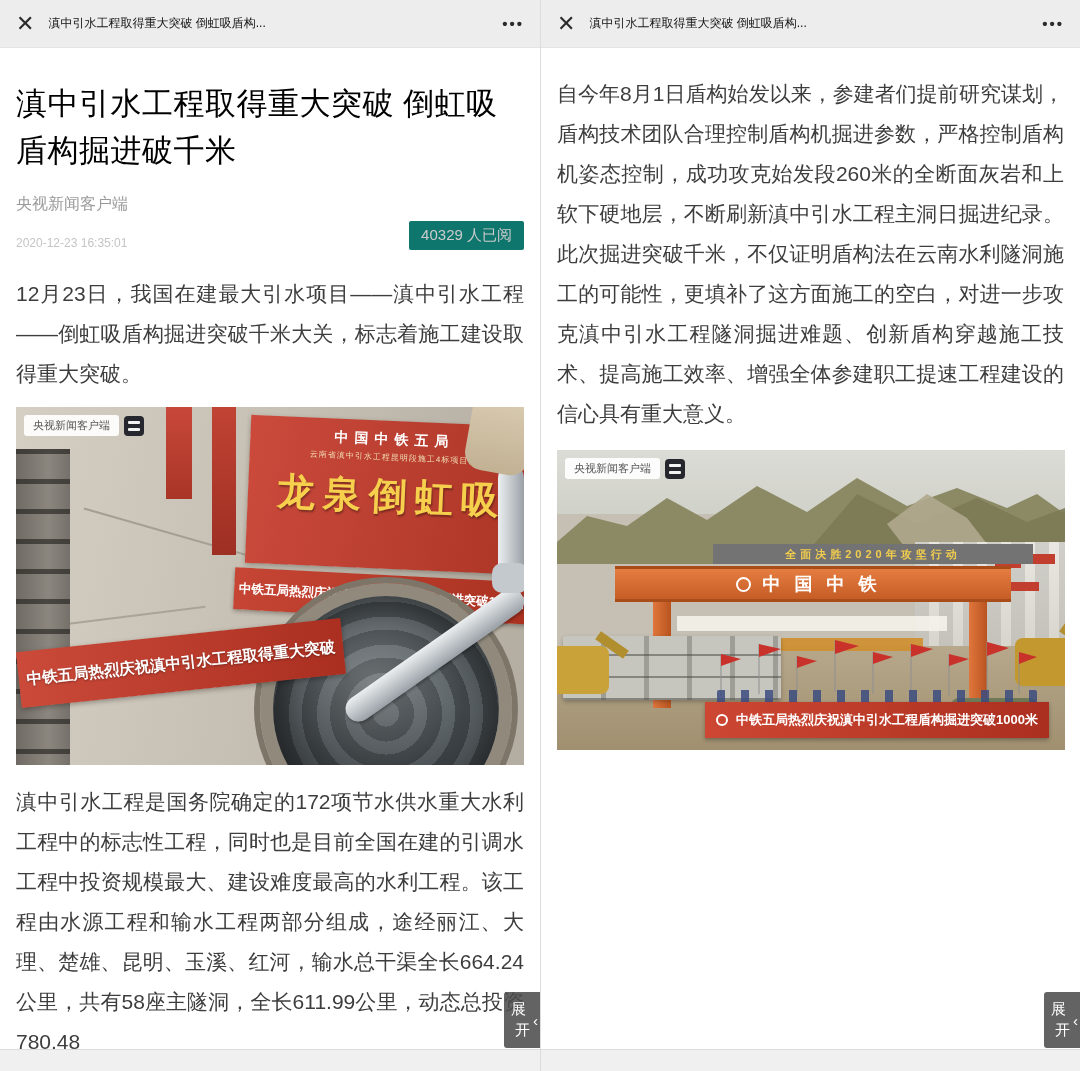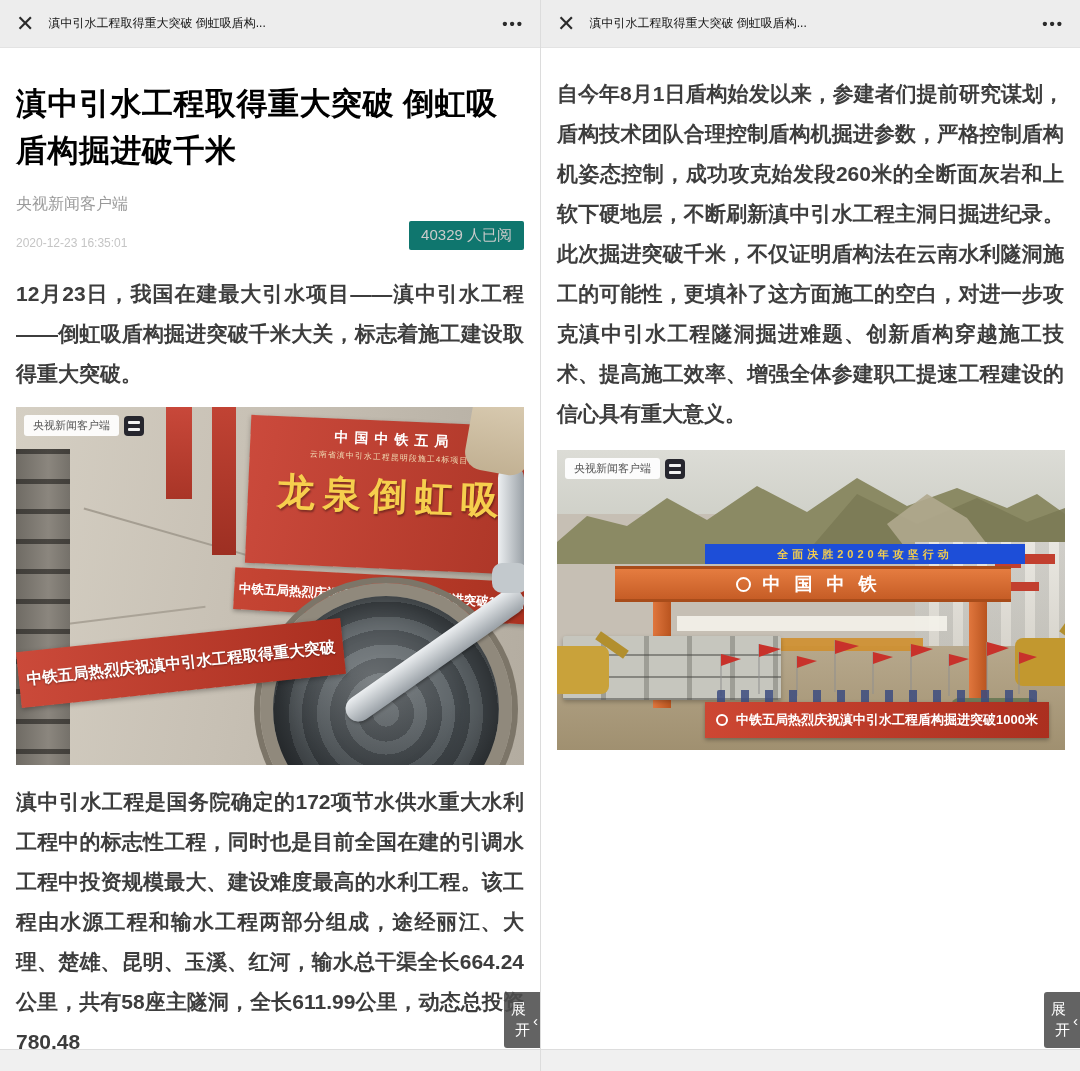--- a/index.html
+++ b/index.html
@@ -17,28 +17,28 @@
     display:flex; align-items:center; padding:0 16px;
   }
   .close-btn { font-size:22px; color:#2b2b2b; margin-right:14px; cursor:pointer; line-height:1; }
   .appbar-title { flex:1; font-size:12px; color:#141414; white-space:nowrap; overflow:hidden; }
   .more-btn { font-size:15px; letter-spacing:2px; color:#2b2b2b; font-weight:700; cursor:pointer; }
 
   .content { padding:0 16px; position:relative; }
 
   
   .article-title {
-    margin:32px 0 0; font-size:31px; line-height:47px; font-weight:700;
+    margin:32px 0 0; font-size:31px; line-height:47px; font-weight:400;
     color:#000; letter-spacing:.5px;
   }
   .source { margin-top:20px; font-size:16px; color:#9a9a9a; }
   .meta-row { display:flex; justify-content:space-between; align-items:flex-end; margin-top:6px; }
   .date { font-size:12px; color:#c5c5c5;text-align:center; }
   .read-badge { background:#0f766e; color:#cbcbcb; font-size:15px; padding:5px 12px; border-radius:2px; }
-  .para { margin:24px 0 0; font-size:21px; line-height:40px; color:#3d3d3d; text-align:justify;font-weight:bold; }
+  .para { margin:24px 0 0; font-size:21px; line-height:40px; color:#3d3d3d; text-align:justify; }
   .para.tight { margin-top:17px; }
   .panel.right .para.first { margin-top:26px; }
 
   
   .photo { position:relative; width:508px; overflow:hidden; background:#c6bfb4; }
   .photo1 { height:358px; margin-top:13px; }
   .photo2 { height:300px; margin-top:16px; }
 
   .abs { position:absolute; }
 
@@ -104,21 +104,21 @@
   .p2-sign1 { right:10px; top:104px; width:92px; height:10px; background:#c23f2f; z-index:2; }
   .p2-sign2 { right:26px; top:132px; width:60px; height:9px; background:#c23f2f; z-index:2; }
   .p2-leg { top:146px; width:18px; height:112px; background:linear-gradient(90deg,#e0763d,#b9541f); }
   .p2-leg.l { left:96px; } .p2-leg.r { left:412px; }
   .p2-beam { left:58px; top:116px; width:396px; height:36px;
     background:linear-gradient(#e57c40,#c65d26); border-top:3px solid #a84c1a; border-bottom:3px solid #a84c1a;
     display:flex; align-items:center; justify-content:center; gap:12px;
     color:#fff; font-weight:700; font-size:18px; letter-spacing:14px; z-index:2; }
   .p2-emblem { width:15px; height:15px; border:2px solid #fff; border-radius:50%; flex:none; }
   .p2-cab { left:438px; top:100px; width:26px; height:18px; background:#c23f2f; z-index:2; }
-  .p2-topbanner { left:148px; top:94px; width:320px; height:20px; background:#1d4ed8;
+  .p2-topbanner { left:156px; top:94px; width:320px; height:20px; background:#737373;
     color:#f2cd4e; font-size:11px; font-weight:700; letter-spacing:4px;
     display:flex; align-items:center; justify-content:center; white-space:nowrap; z-index:3; }
   .p2-whitebanner { left:120px; top:166px; width:270px; height:15px; background:rgba(244,242,234,.9); z-index:2; }
   .p2-orangebanner { left:196px; top:188px; width:170px; height:13px; background:#cf8f2e; opacity:.9; z-index:2; }
   .p2-yard { left:0; top:196px; right:0; height:104px; background:linear-gradient(#b7a88c,#a09070); }
   .p2-segments { left:6px; top:186px; width:218px; height:64px; border-radius:3px; z-index:2;
     background:
       repeating-linear-gradient(0deg, rgba(70,70,66,.5) 0 2px, transparent 2px 22px),
       repeating-linear-gradient(90deg,#c6c6be 0 38px, #9e9e96 38px 43px);
     box-shadow:0 2px 4px rgba(0,0,0,.25); }

